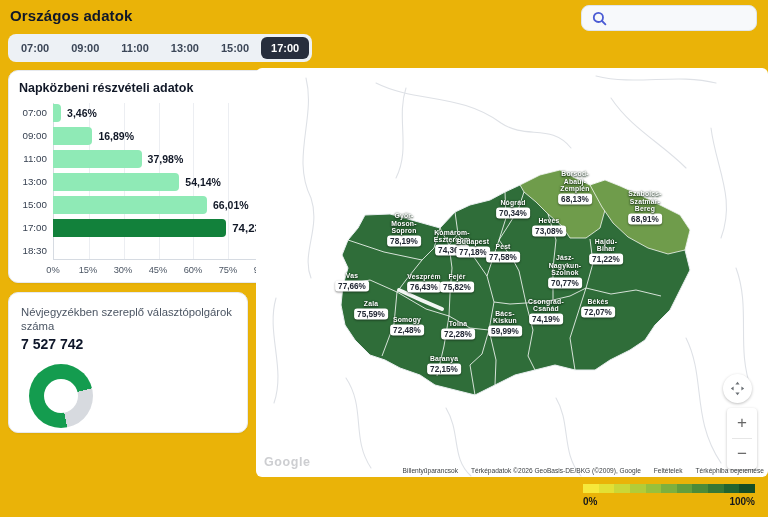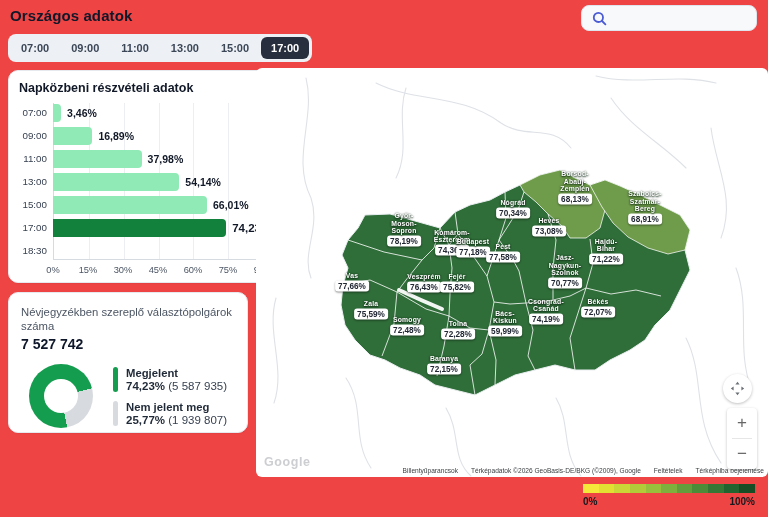--- a/index.html
+++ b/index.html
@@ -1,18 +1,18 @@
 <!DOCTYPE html>
 <html><head>
 <meta charset="utf-8">
 <style>
   * { box-sizing: border-box; margin: 0; padding: 0; }
   html,body { width:768px; height:517px; overflow:hidden; }
   body { font-family:"Liberation Sans", sans-serif; background:#fff; position:relative; }
-  .page { position:relative; width:768px; height:517px; background:#ef4444; }
+  .page { position:relative; width:768px; height:517px; background:#eab308; }
 
   
   .title { position:absolute; left:10px; top:7px; font-size:15px; font-weight:800; color:#0f172a; letter-spacing:.1px; }
   .search { position:absolute; right:11px; top:5px; width:176px; height:26px; background:#f7f9fb; border:1px solid #dfe5ec; border-radius:8px; display:flex; align-items:center; padding:0 8px 0 10px; }
   .search input { flex:1; border:none; outline:none; background:transparent; font-size:10.5px; color:#334155; font-family:"Liberation Sans",sans-serif; }
   .search input::placeholder { color:#97a3b4; }
   .search svg { flex-shrink:0; }
 
   
   .tabs { position:absolute; left:8px; top:34px; height:28px; background:#edf1f5; border-radius:8px; display:inline-flex; align-items:center; padding:2px 3px; gap:2px; }
@@ -167,36 +167,20 @@
           <span class="xtick" style="left: 100%;">90%</span>
         </div>
     </div>
   </div>
 
   <div class="card" id="card-donut">
     <div class="sub-label">Névjegyzékben szereplő választópolgárok száma</div>
     <div class="total">7 527 742</div>
     <div class="donut-row">
       <div class="donut" id="donut" style="background: conic-gradient(from 76deg, rgb(215, 218, 223) 0deg, rgb(215, 218, 223) 92.772deg, rgb(20, 156, 79) 0deg, rgb(20, 156, 79) 360deg);"></div>
-      <div class="legend" id="legend">
-          <div class="litem">
-            <div class="lmark" style="background: rgb(20, 156, 79);"></div>
-            <div>
-              <div class="llabel">Megjelent</div>
-              <div class="lval"><b>74,23%</b><span class="lcount"> (5 587 935)</span></div>
-            </div>
-          </div>
-          <div class="litem">
-            <div class="lmark" style="background: rgb(215, 218, 223);"></div>
-            <div>
-              <div class="llabel">Nem jelent meg</div>
-              <div class="lval"><b>25,77%</b><span class="lcount"> (1 939 807)</span></div>
-            </div>
-          </div>
-        </div>
     </div>
   </div>
 
   <div class="map">
     <svg class="base" width="512" height="409" viewBox="0 0 512 409">
 
       <g fill="none" stroke="#dee1e6" stroke-width="1.1" stroke-linecap="round">
         <path d="M50,10 C60,50 35,90 55,130 C65,160 45,185 55,210"></path>
         <path d="M120,15 C160,35 205,25 245,55 C270,72 295,55 315,80"></path>
         <path d="M355,30 C375,60 405,75 430,100"></path>

